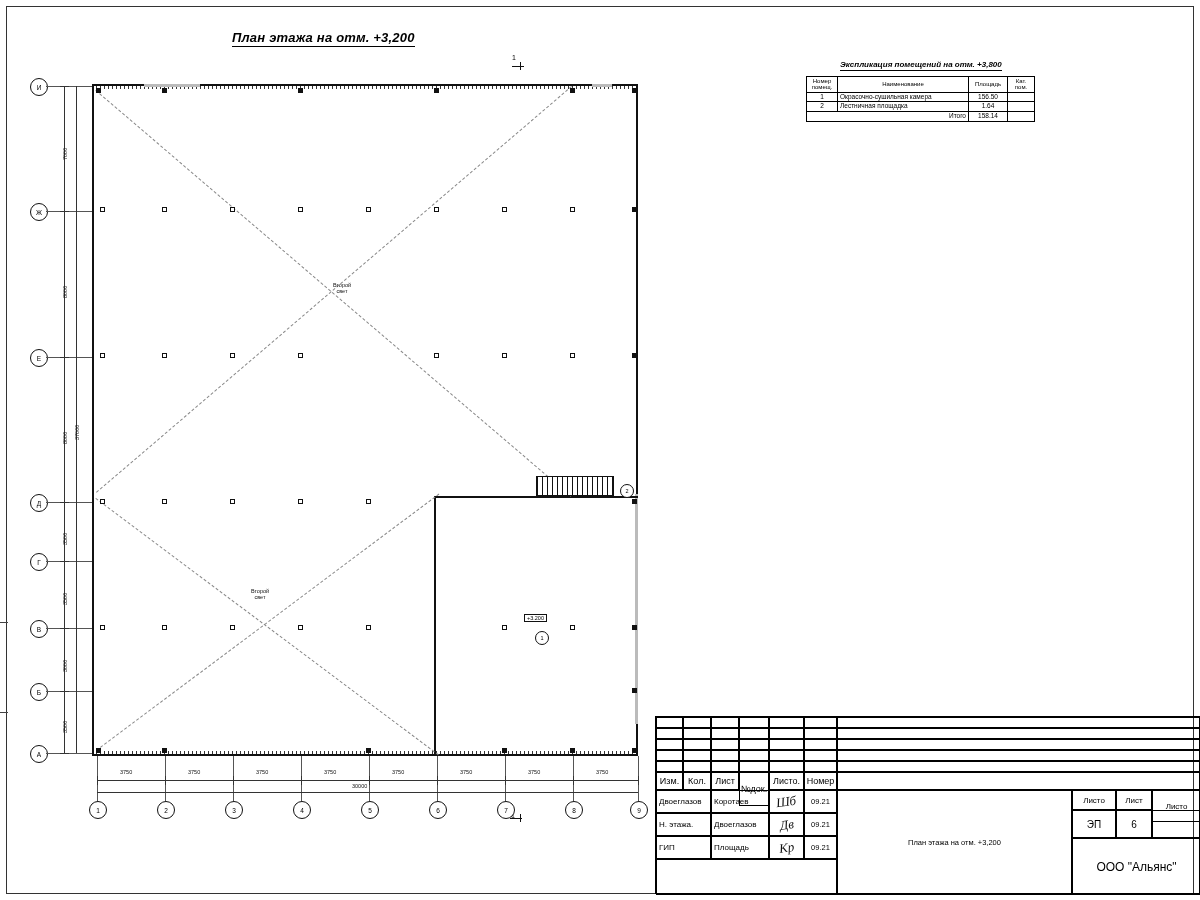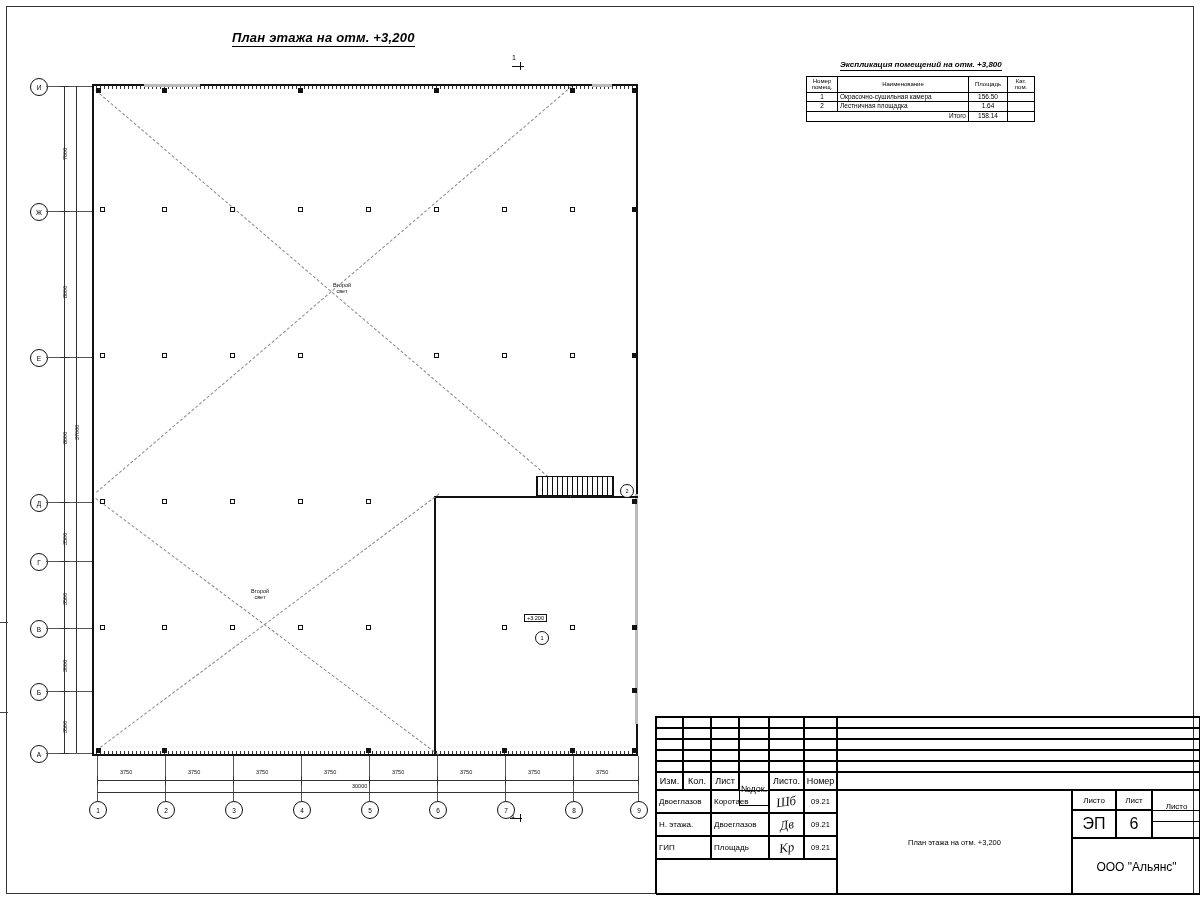--- a/index.html
+++ b/index.html
@@ -189,21 +189,21 @@
   .stamp .t-small { font-size: 8px; }
   .stamp .t-xsmall { font-size: 7.5px; }
   .sig {
     font-family: "Liberation Serif", serif;
     font-style: italic;
     font-size: 13px;
     color: #111;
     transform: rotate(-8deg);
   }
   .firm { font-size: 12px; }
-  .stage-val { font-size: 16px; }
+  .stage-val { font-size: 10px; }
 </style>
 </head>
 <body>
 
 <div id="sheet">
 
   <div class="abs sheet-frame"></div>
   <div class="abs left-marks" style="top:622px;"></div>
   <div class="abs left-marks" style="top:712px;"></div>
 

